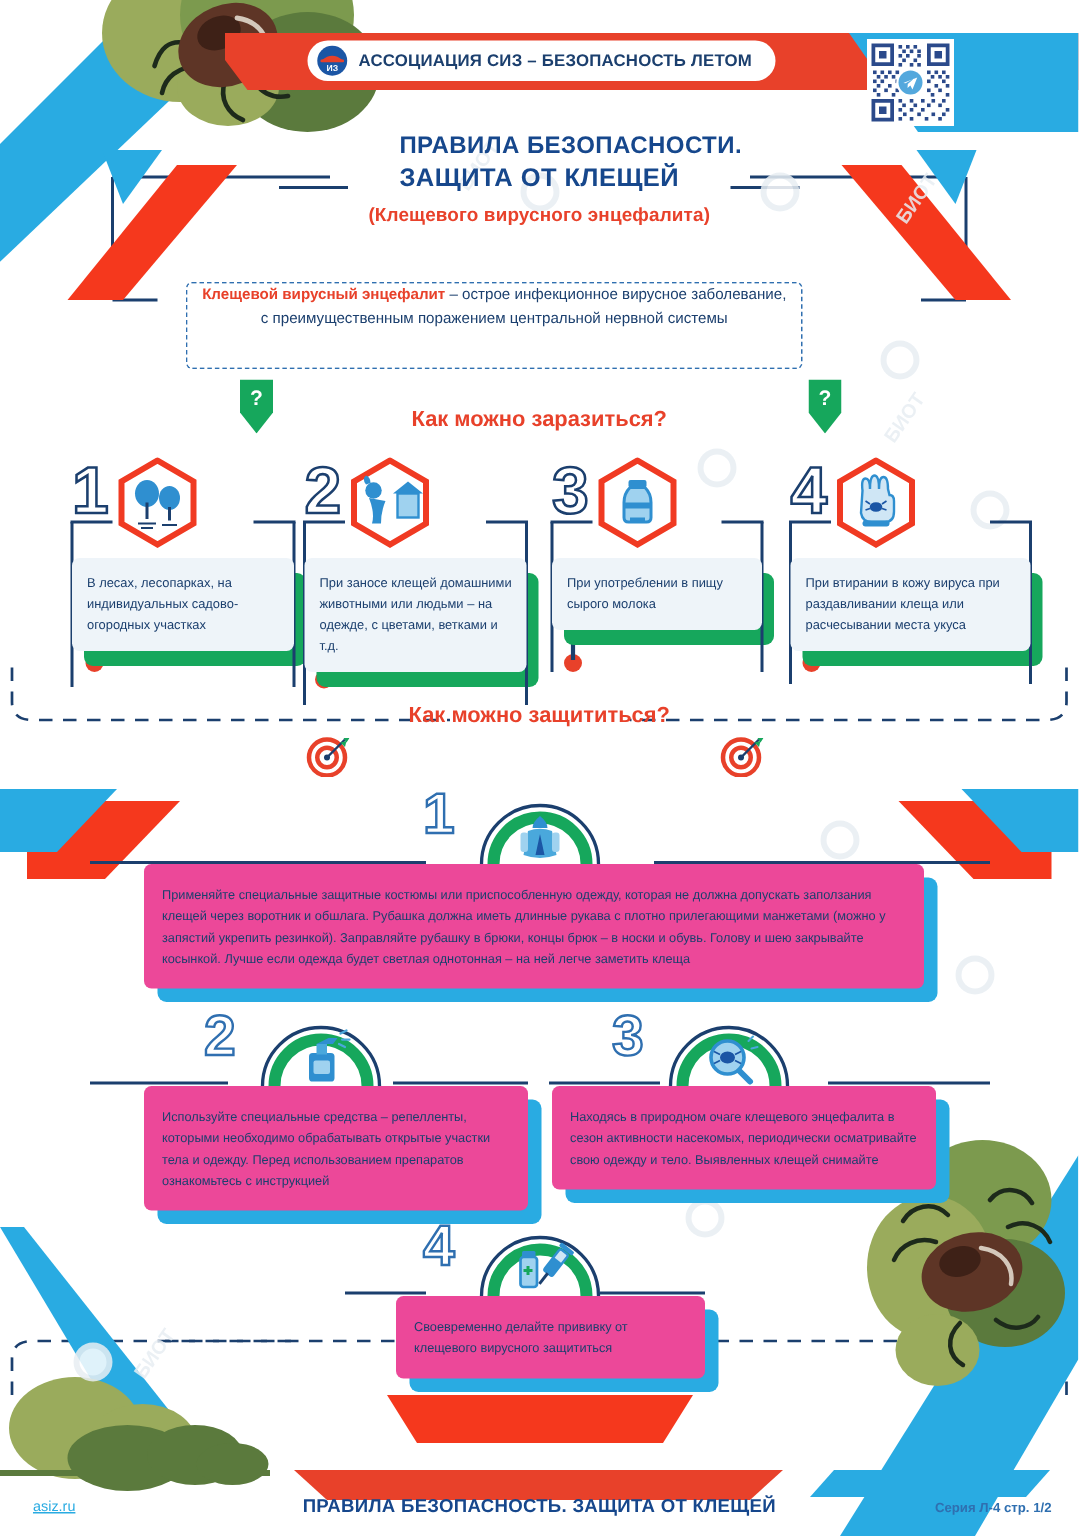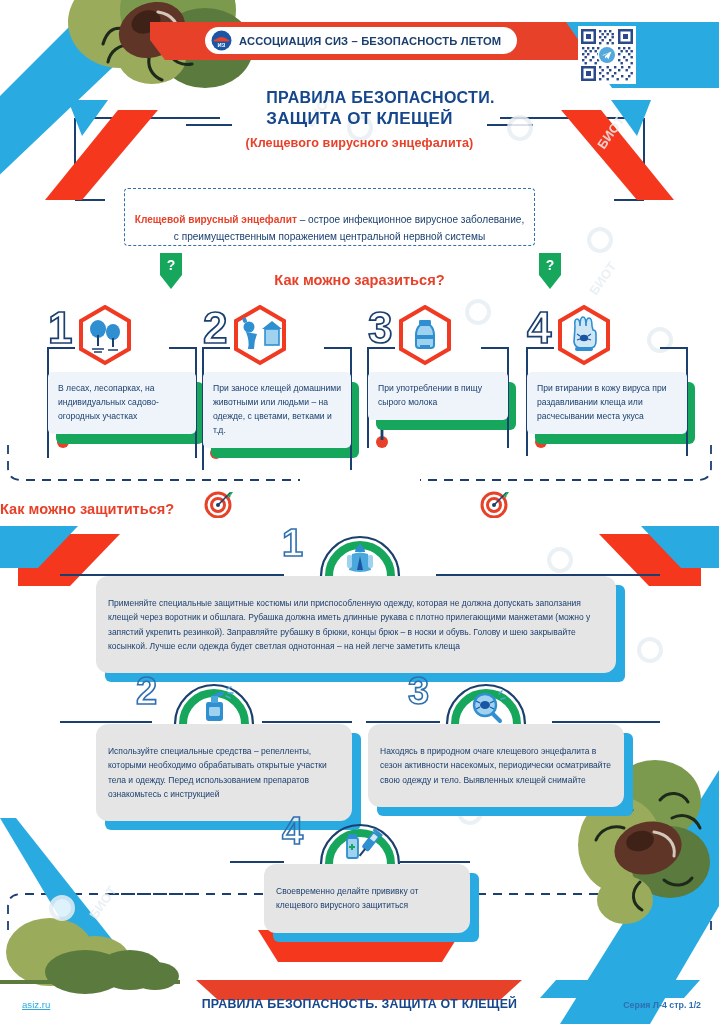--- a/index.html
+++ b/index.html
@@ -45,21 +45,21 @@
   }
   .subtitle {
     margin-top: 7px; font-size: 12.6px; font-weight: bold;
     color: #e8412a; letter-spacing: .1px;
   }
 
   
   .defbox {
     position: absolute; left: 124px; top: 188px; width: 411px; height: 58px;
     border: 1.6px dashed #2f6fb0; border-radius: 4px;
-    display: flex; flex-direction: column; align-items: center; justify-content: flex-end;
+    display: flex; flex-direction: column; align-items: center; justify-content: flex-start;
     background: rgba(255,255,255,.55); z-index: 3;
   }
   .defbox p { font-size: 10.1px; line-height: 1.62; color: #1b3f6e; text-align: center; }
   .defbox .hl { color: #e8412a; font-weight: bold; }
 
   
   .q-head {
     position: absolute; top: 272px; left: 0; width: 719px; text-align: center;
     font-size: 14.6px; font-weight: bold; color: #e8412a; z-index: 4;
   }
@@ -85,43 +85,43 @@
   }
   .textbox {
     position: relative; background: #eef4f9; border-radius: 5px;
     padding: 10px 9px 10px 10px; font-size: 8.6px; line-height: 1.62;
     color: #1b3f6e; min-height: 56px;
   }
   .frame-l, .frame-b, .frame-r { position: absolute; background: #1b3f6e; }
 
   
   .p-head {
-    position: absolute; top: 501px; left: 0; width: 719px; text-align: left;
+    position: absolute; top: 469px; left: 0; width: 719px; text-align: center;
     font-size: 14.6px; font-weight: bold; color: #e8412a; z-index: 5;
   }
   .target { position: absolute; width: 30px; height: 30px; z-index: 5; }
   .target.l { left: 203px; top: 488px; }
   .target.r { left: 479px; top: 488px; }
 
   
   .pstep { position: absolute; z-index: 3; }
   .pstep .arcwrap { position: relative; height: 52px; }
   .pstep .pnum {
     position: absolute; top: 0; font-size: 38px; font-weight: bold; line-height: 1;
     color: transparent; -webkit-text-stroke: 1.6px #2f6fb0;
   }
   .arc { position: absolute; width: 84px; height: 50px; }
   .pbody { position: relative; }
   .blueshadow {
     position: absolute; left: 9px; top: 9px; right: -9px; bottom: -9px;
     background: #29abe2; border-radius: 6px;
   }
   .ptext {
-    position: relative; background: #e5e5e5; border-radius: 12px;
-    padding: 20px 12px; font-size: 8.5px; line-height: 1.68; color: #1b3f6e;
+    position: relative; background: #ec4899; border-radius: 5px;
+    padding: 13px 12px; font-size: 8.5px; line-height: 1.68; color: #1b3f6e;
   }
 
   
   .footer { position: absolute; left: 0; bottom: 0; width: 719px; height: 48px; z-index: 6; }
   .f-site {
     position: absolute; left: 22px; bottom: 14px;
     font-size: 9.6px; color: #29abe2; font-weight: normal;
   }
   .f-title {
     position: absolute; left: 0; bottom: 13px; width: 719px; text-align: center;

